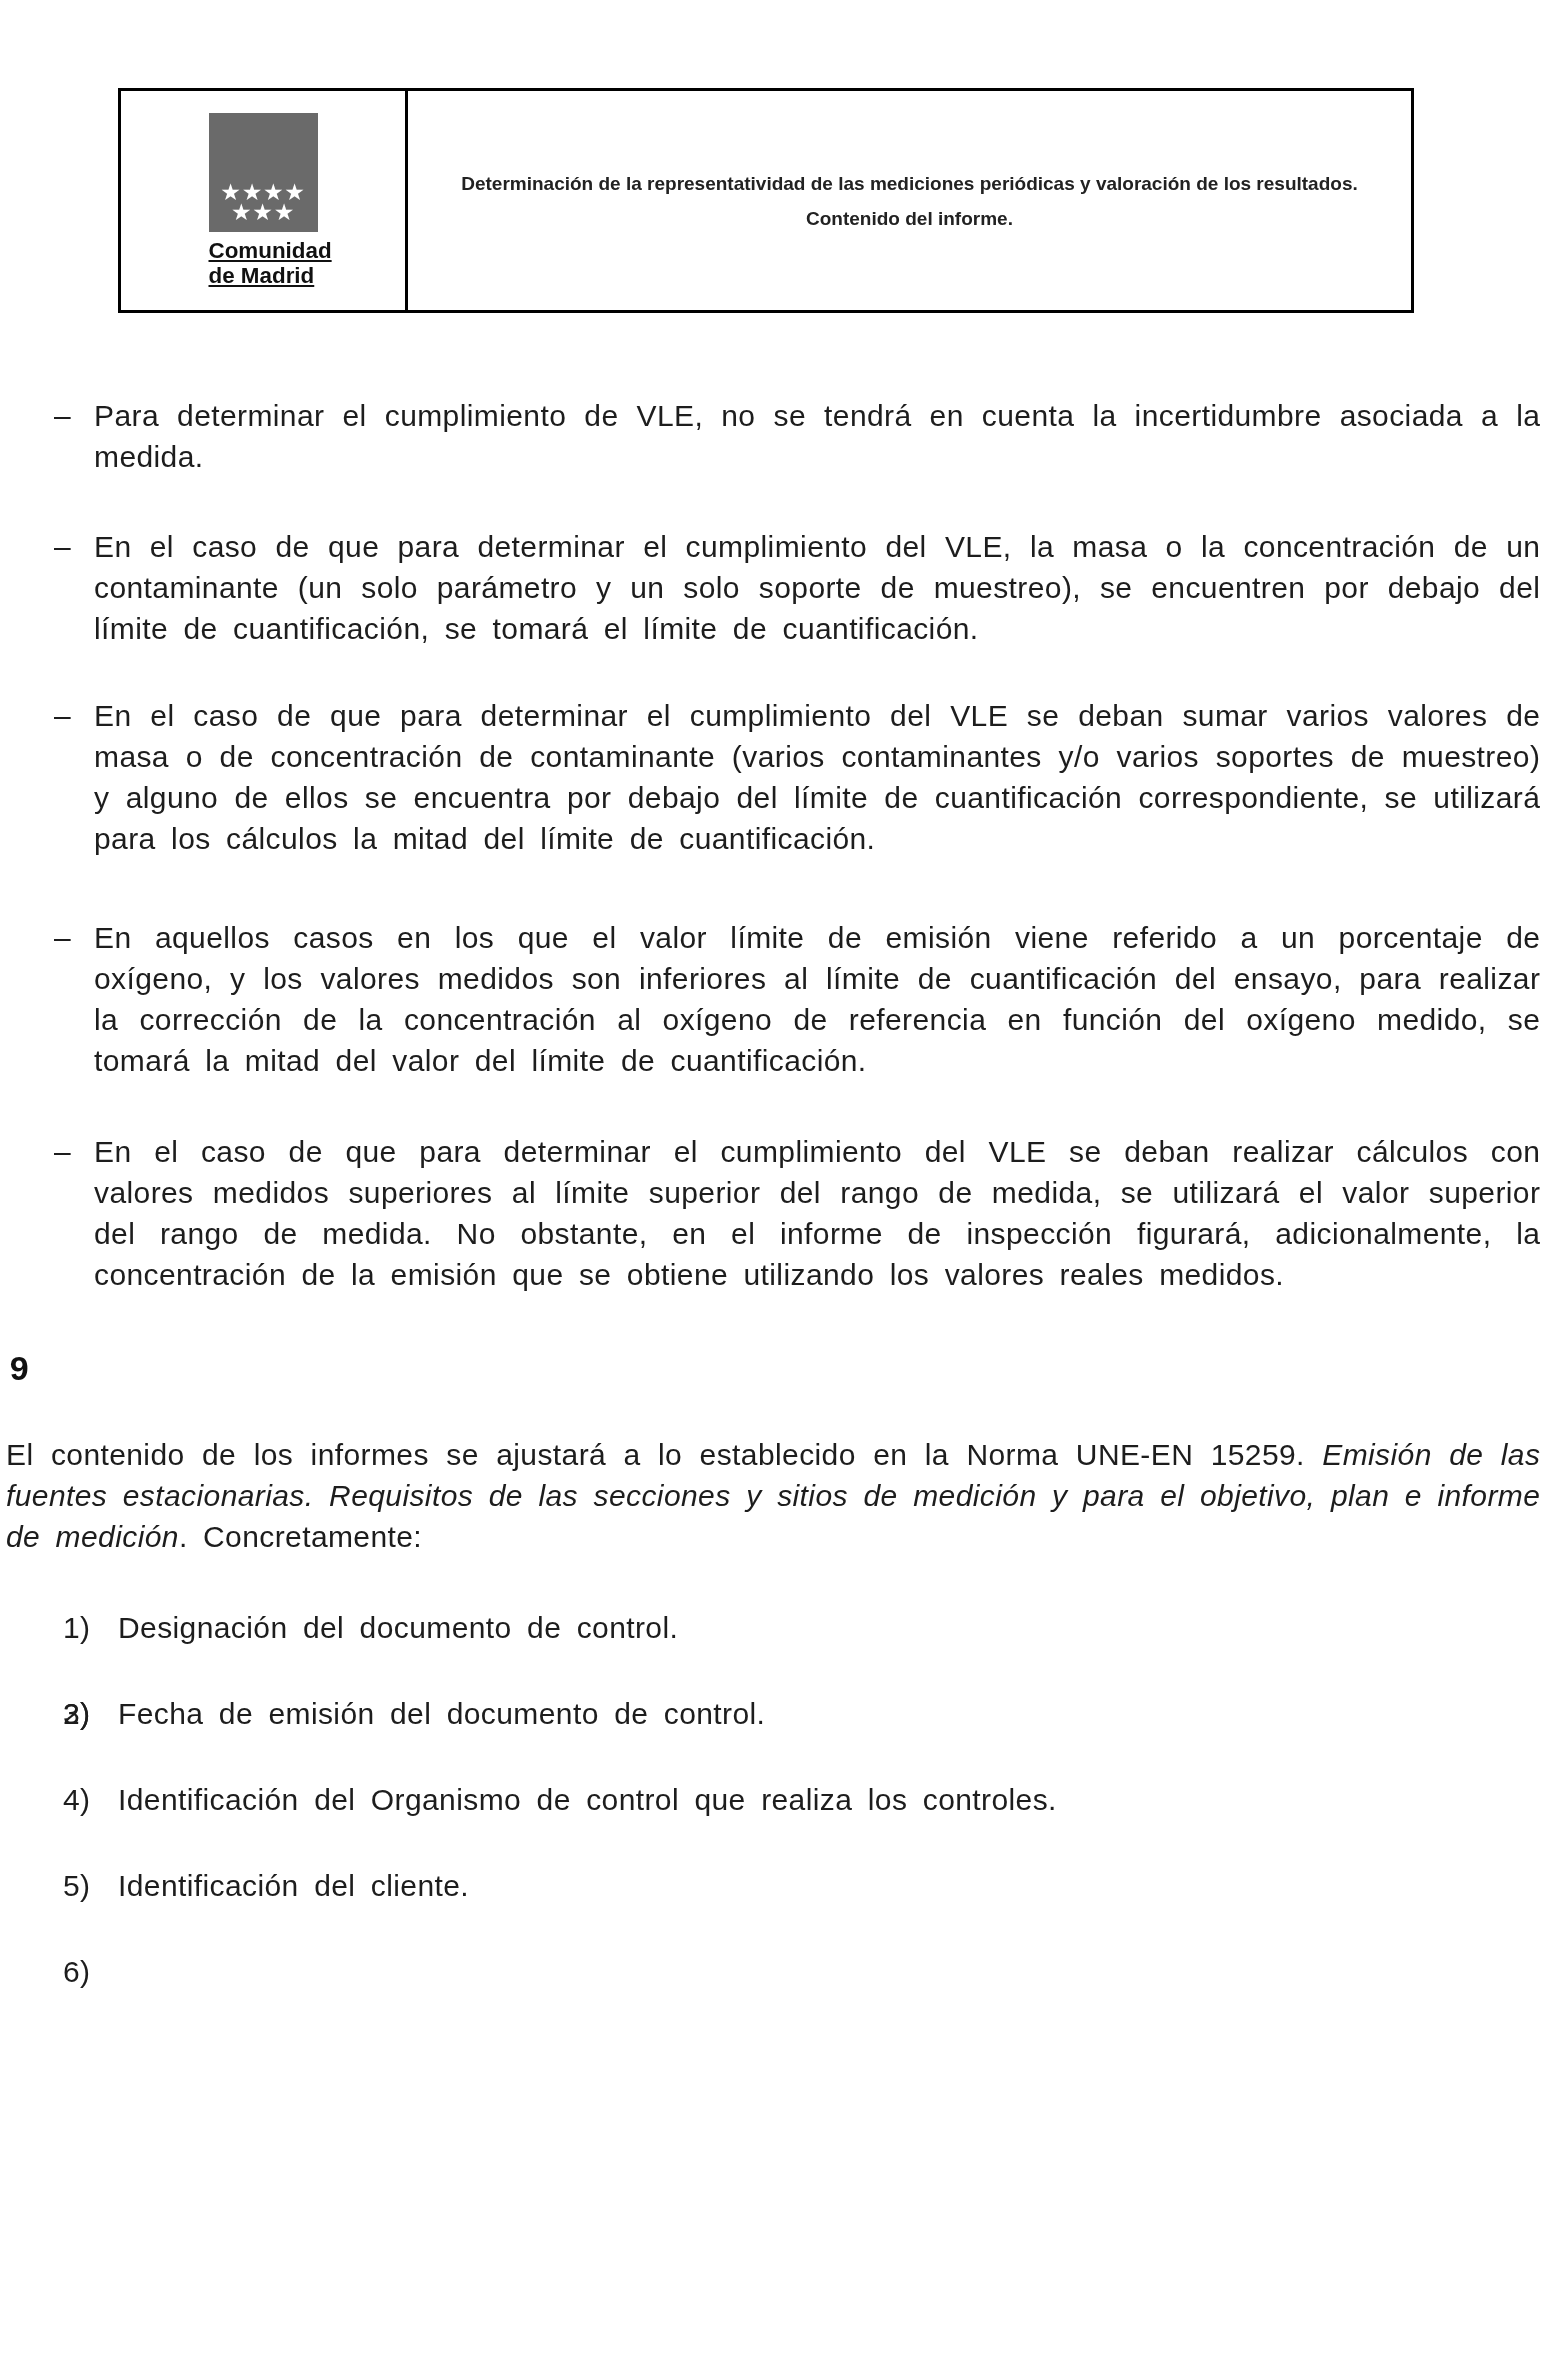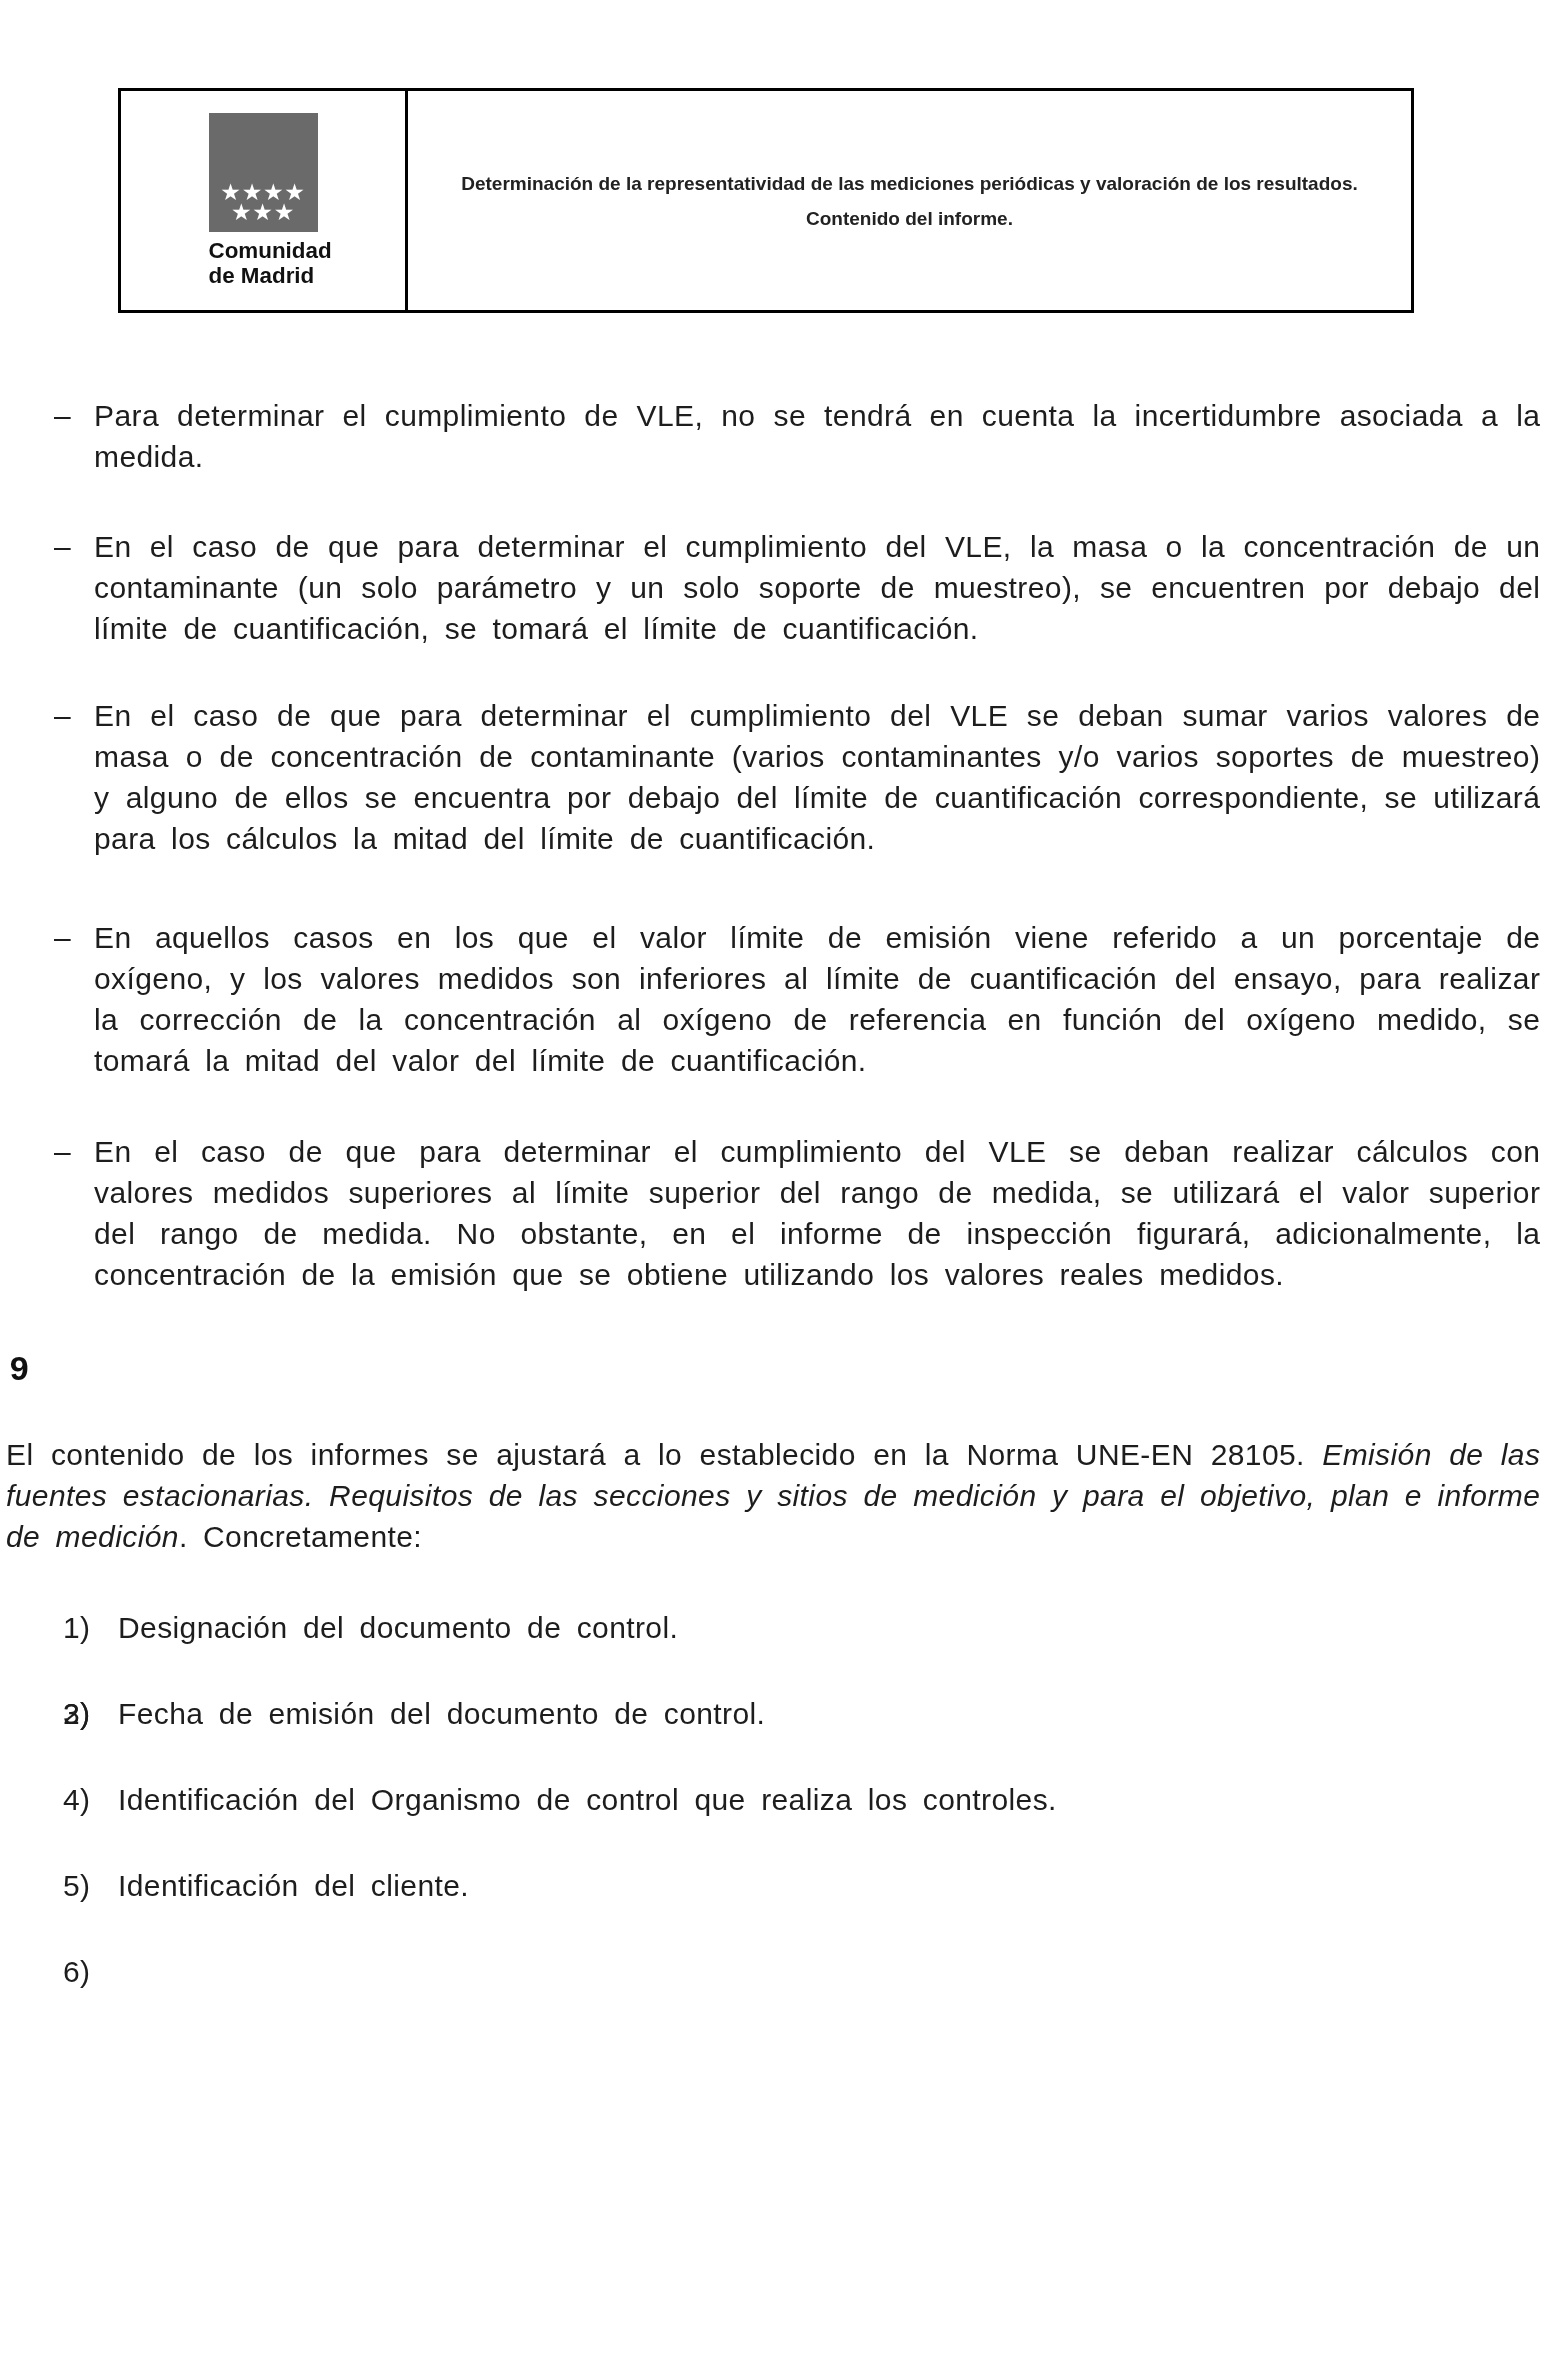--- a/index.html
+++ b/index.html
@@ -44,21 +44,21 @@
     color: #ffffff;
     font-size: 23px; line-height: 22.4px;
     letter-spacing: 0.7px; white-space: nowrap;
   }
   .stars-row.bottom { margin-top: -3px; }
   .logo-text {
     margin-top: 6px;
     width: 109px;
     font-weight: bold;
     font-size: 22.4px; line-height: 25px;
-    color: #111; text-align: left;
+    color: #111; text-align: left; text-decoration: underline;
   }
   .title-cell {
     flex: 1;
     display: flex; align-items: center; justify-content: center;
     padding: 0 22.4px;
   }
   .doc-title {
     margin: 0;
     font-weight: bold;
     font-size: 19px; line-height: 35px;
@@ -154,21 +154,21 @@
     <div class="bullet">
       <span class="dash">–</span>
       <span class="btext">En el caso de que para determinar el cumplimiento del VLE se deban realizar cálculos con valores medidos superiores al límite superior del rango de medida, se utilizará el valor superior del rango de medida. No obstante, en el informe de inspección figurará, adicionalmente, la concentración de la emisión que se obtiene utilizando los valores reales medidos.</span>
     </div>
   </div>
 
   <h1 class="section-heading">
     <span class="sec-num">9</span>
   </h1>
 
-  <p class="intro"><span>El contenido de los informes se ajustará a lo establecido en la Norma UNE-EN 28105. </span><span class="it">Emisión de las fuentes estacionarias. Requisitos de las secciones y sitios de medición y para el objetivo, plan e informe de medición</span><span>. Concretamente:</span></p>
+  <p class="intro"><span>El contenido de los informes se ajustará a lo establecido en la Norma UNE-EN 15259. </span><span class="it">Emisión de las fuentes estacionarias. Requisitos de las secciones y sitios de medición y para el objetivo, plan e informe de medición</span><span>. Concretamente:</span></p>
 
   <div class="numbered">
     <div class="ni">
       <span class="num">1)</span>
       <span class="ntext">Designación del documento de control.</span>
     </div>
     <div class="ni">
       <span class="num">2)</span>
     </div>
     <div class="ni">

